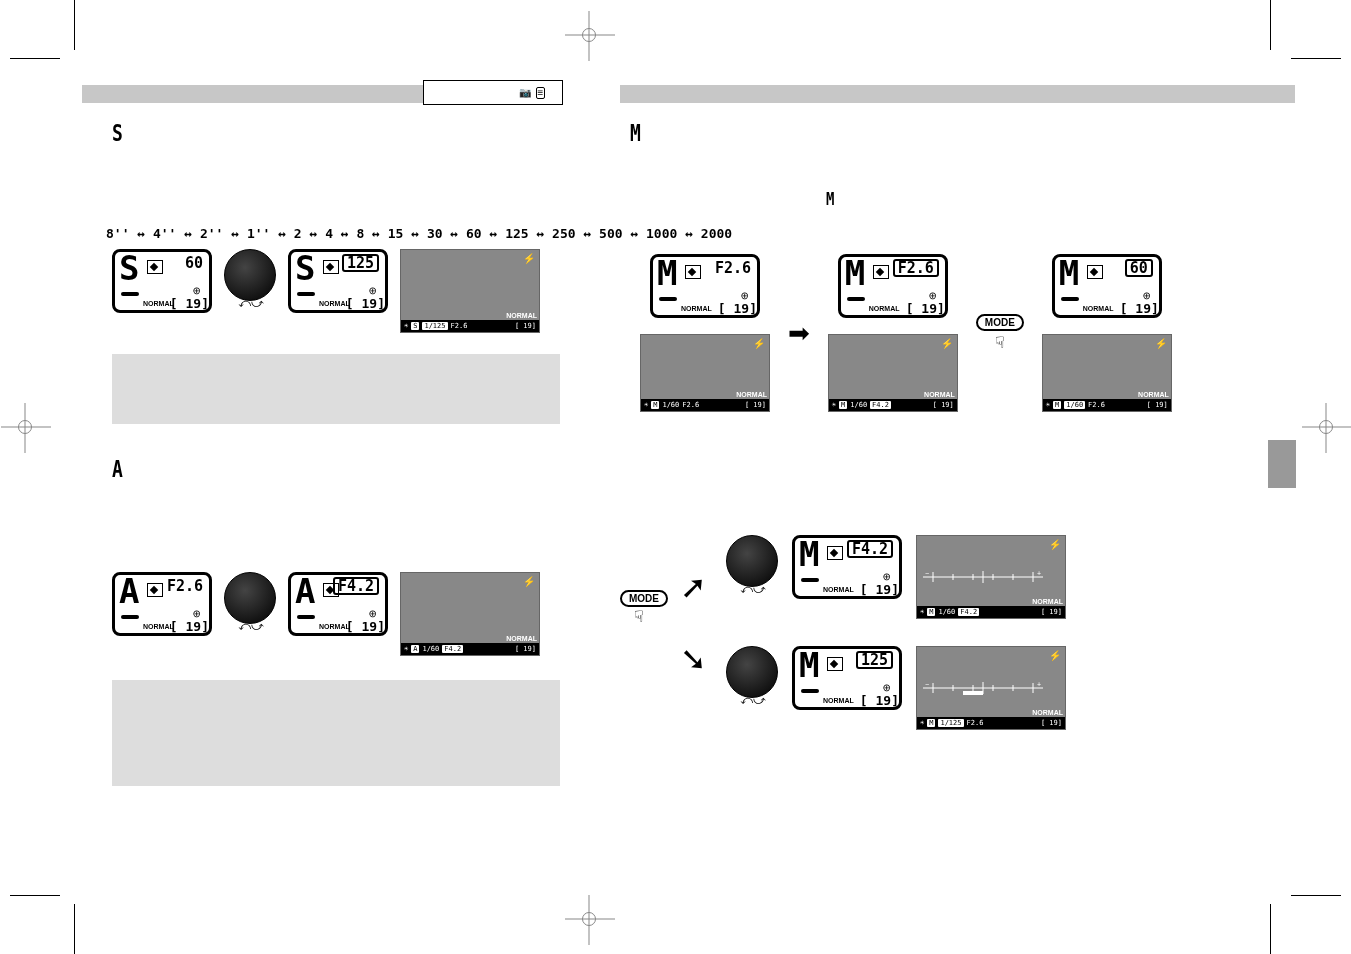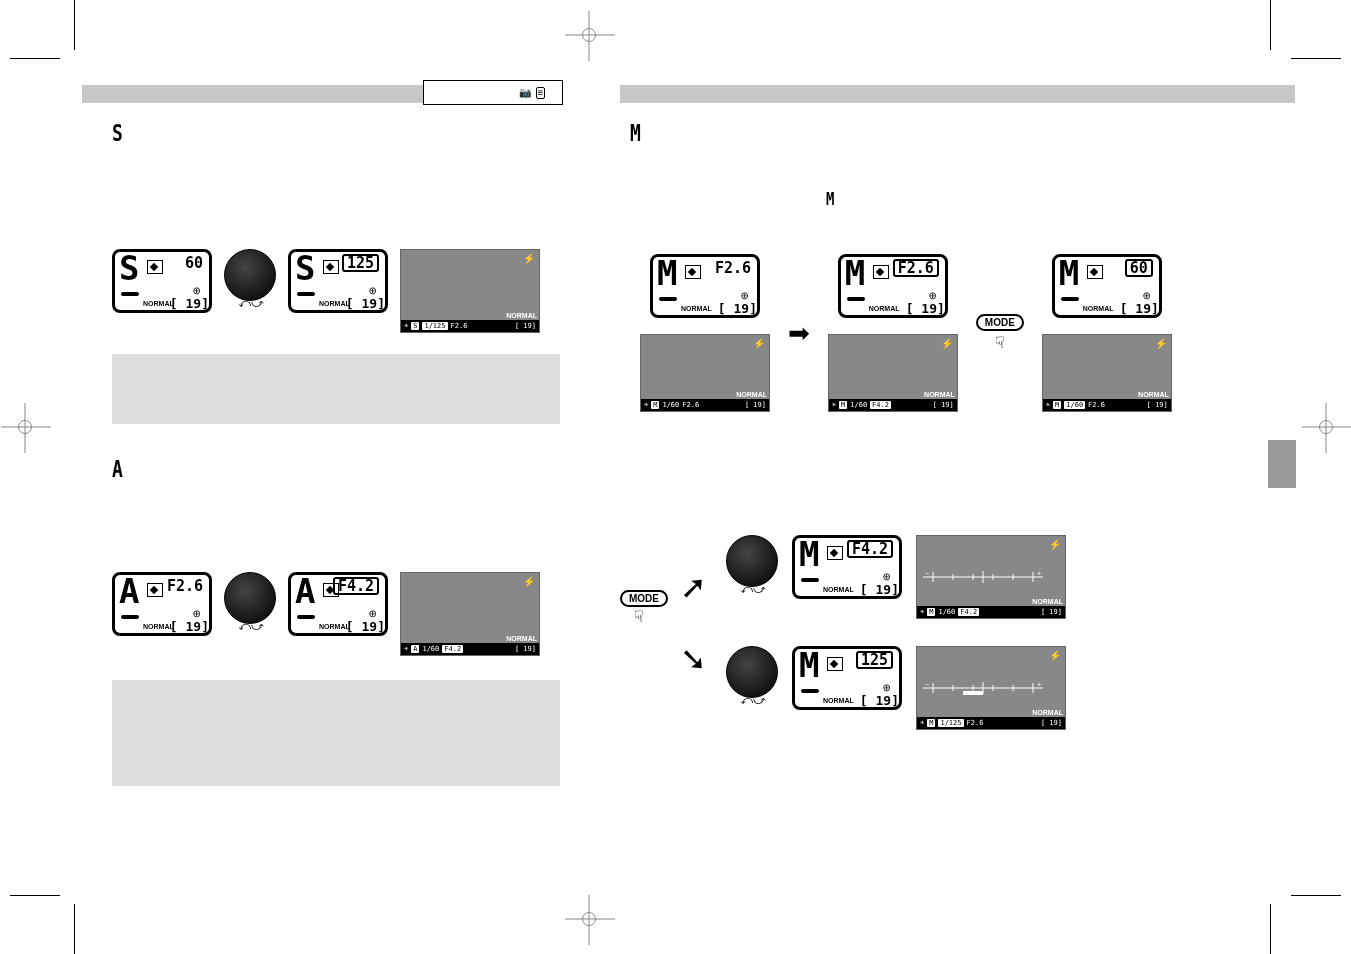--- a/index.html
+++ b/index.html
@@ -202,20 +202,21 @@
     <span style="border:1px solid #000;border-radius:2px;font-size:10px;line-height:10px;padding:0 1px;">≡</span>
   </div>
   <div class="header-bar-r"></div>
   <div class="side-tab"></div>
 
   <div class="section-title" style="left:112px;top:122px">
     <span class="mode-letter">S</span>
     <span style="opacity:0">Shutter-Priority Auto</span>
   </div>
   <div class="body-text" style="left:112px;top:145px;width:440px;height:70px">In shutter-priority auto, you control shutter speed...</div>
+  <div class="shutter-scale" style="left:106px;top:226px">8'' ↔ 4'' ↔ 2'' ↔ 1'' ↔ 2 ↔ 4 ↔ 8 ↔ 15 ↔ 30 ↔ 60 ↔ 125 ↔ 250 ↔ 500 ↔ 1000 ↔ 2000</div>
 
   <div class="row" style="left:112px;top:249px">
     <div class="lcd" style="width:100px;height:64px">
       <span class="big">S</span>
       <div class="af"></div>
       <span class="top-val">60</span>
       <span class="bar"></span>
       <span class="eye">⊕</span>
       <span class="norm">NORMAL</span>
       <span class="count-wrap">[ <span>19</span>]</span>

